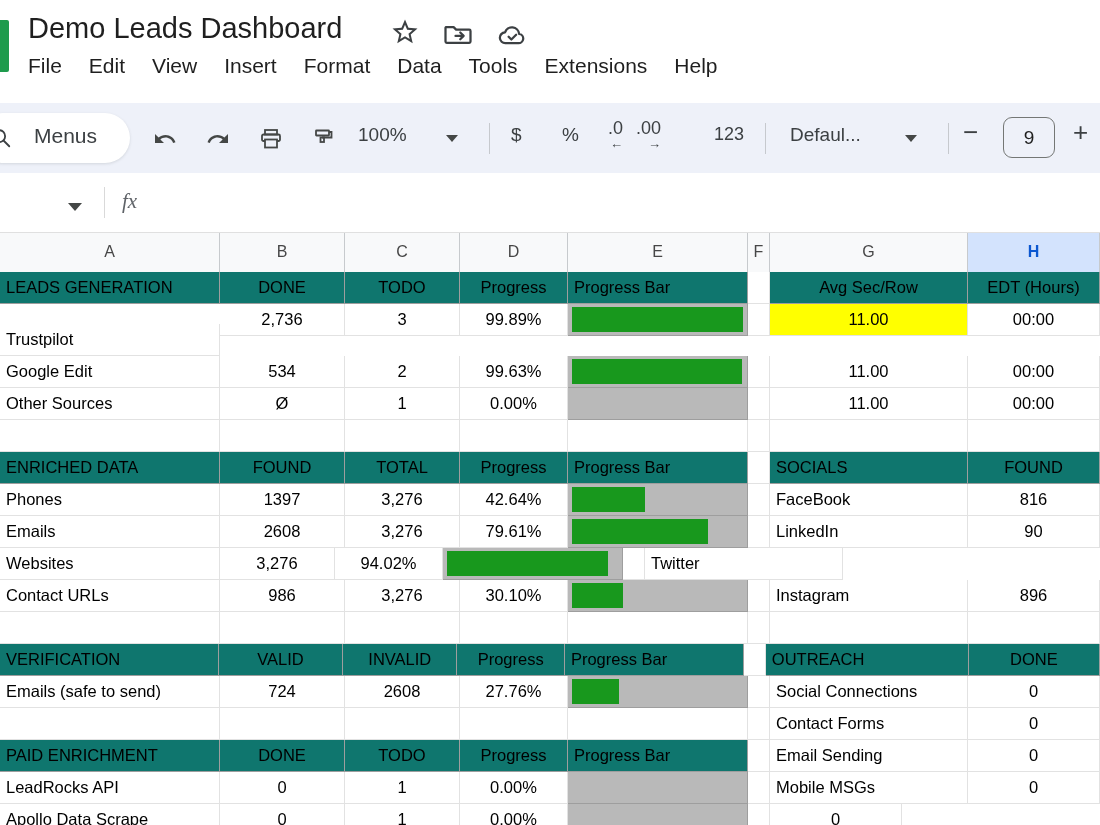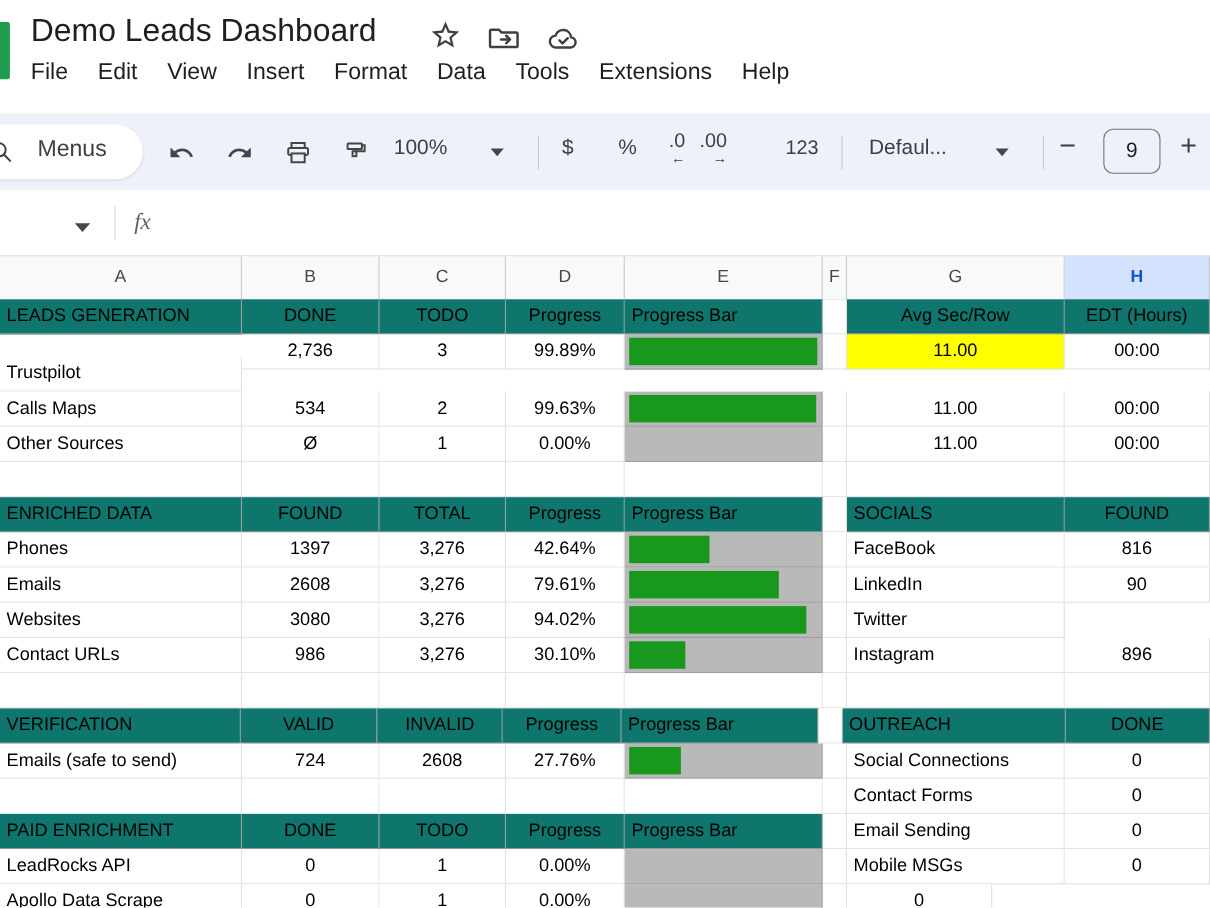--- a/index.html
+++ b/index.html
@@ -176,21 +176,21 @@
       <div class="cell data center" style="width: 115px;">3</div>
       <div class="cell data center" style="width: 108px;">99.89%</div>
       <div class="cell bar left" style="width: 180px;">
         <div class="bar-fill" style="width: 99.89%;"></div>
       </div>
       <div class="cell data left" style="width: 22px;"></div>
       <div class="cell yellow center" style="width: 198px;">11.00</div>
       <div class="cell data center" style="width: 132px;">00:00</div>
     </div>
     <div class="grid-row">
-      <div class="cell data left" style="width: 220px;">Calls Maps</div>
+      <div class="cell data left" style="width: 220px;">Google Edit</div>
       <div class="cell data center" style="width: 125px;">534</div>
       <div class="cell data center" style="width: 115px;">2</div>
       <div class="cell data center" style="width: 108px;">99.63%</div>
       <div class="cell bar left" style="width: 180px;">
         <div class="bar-fill" style="width: 99.63%;"></div>
       </div>
       <div class="cell data left" style="width: 22px;"></div>
       <div class="cell data center" style="width: 198px;">11.00</div>
       <div class="cell data center" style="width: 132px;">00:00</div>
     </div>
@@ -243,21 +243,20 @@
       <div class="cell data center" style="width: 108px;">79.61%</div>
       <div class="cell bar left" style="width: 180px;">
         <div class="bar-fill" style="width: 79.61%;"></div>
       </div>
       <div class="cell data left" style="width: 22px;"></div>
       <div class="cell data left" style="width: 198px;">LinkedIn</div>
       <div class="cell data center" style="width: 132px;">90</div>
     </div>
     <div class="grid-row">
       <div class="cell data left" style="width: 220px;">Websites</div>
-      <div class="cell data center" style="width: 125px;">3080</div>
       <div class="cell data center" style="width: 115px;">3,276</div>
       <div class="cell data center" style="width: 108px;">94.02%</div>
       <div class="cell bar left" style="width: 180px;">
         <div class="bar-fill" style="width: 94.02%;"></div>
       </div>
       <div class="cell data left" style="width: 22px;"></div>
       <div class="cell data left" style="width: 198px;">Twitter</div>
     </div>
     <div class="grid-row">
       <div class="cell data left" style="width: 220px;">Contact URLs</div>

